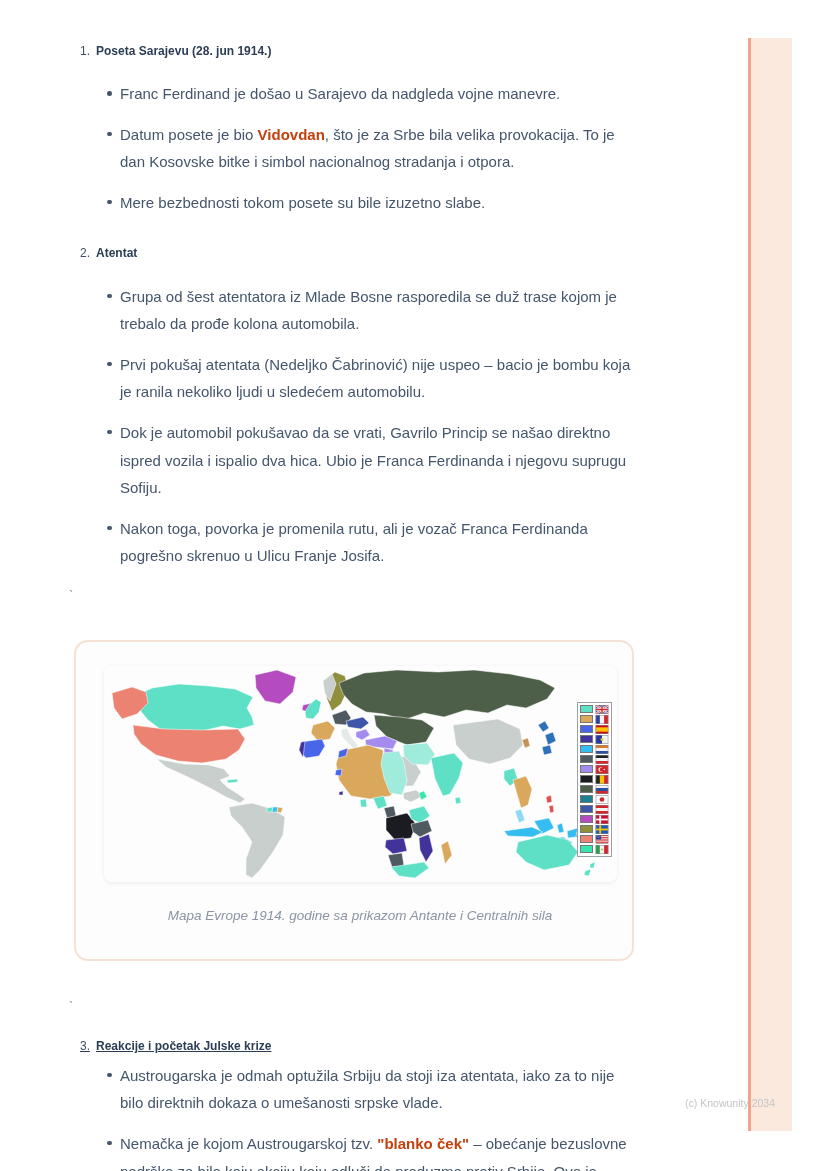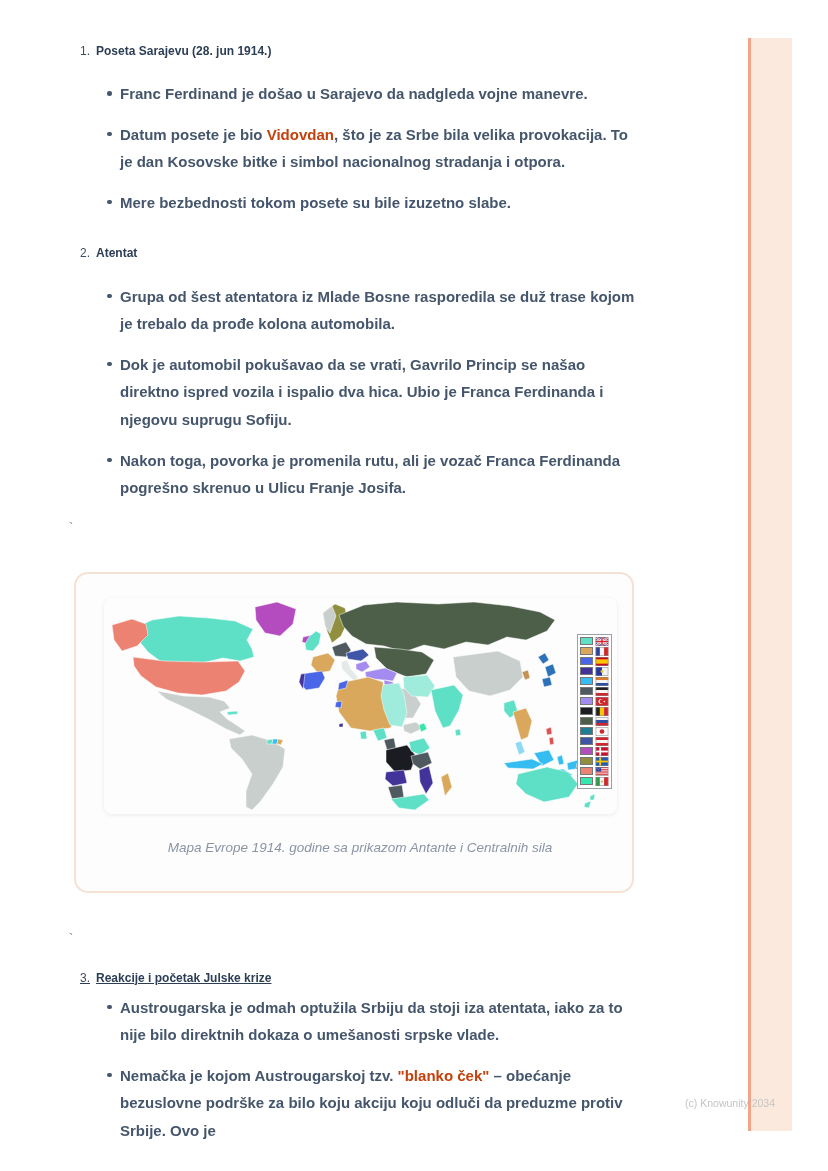--- a/index.html
+++ b/index.html
@@ -10,21 +10,21 @@
   .watermark{position:absolute;top:1097px;right:53px;font-size:10.5px;color:#c4c4c4;z-index:2;}
   .content{position:absolute;left:80px;top:40px;width:556px;color:#45566c;
         font-size:15px;line-height:1.84;z-index:3;}
   .sec{margin-top:26px;}
   .sec:first-child{margin-top:0;}
   .sec-head{font-size:12px;color:#2c3e55;margin-bottom:18px;}
   .sec.compact .sec-head{margin-bottom:5px;text-decoration:underline;}
   .sec-num{margin-right:6px;color:#3c4d63;}
   .sec-title{font-weight:bold;}
   ul.bullets{list-style:none;margin:0;padding:0;}
-  ul.bullets li{position:relative;padding-left:40px;margin-bottom:13px;font-weight:bold;}
+  ul.bullets li{position:relative;padding-left:40px;margin-bottom:13px;}
   ul.bullets li::before{content:"";position:absolute;left:27px;top:11px;width:4.5px;height:4.5px;
         border-radius:50%;background:#45566c;}
   ul.bullets b{color:#c2410c;}
   .tick{margin:16px 0 0 -11px;color:#7a8798;font-size:13px;height:20px;line-height:20px;}
   .figure-card{margin:34px 0 0 -6px;width:560px;box-sizing:border-box;border:2px solid #f6e1d5;
         border-radius:14px;background:#fdfdfd;padding:24px 0 30px 12px;}
   .map-panel{position:relative;margin:0 auto;width:513px;height:216px;background:#f6f6f8;
         border-radius:8px;box-shadow:0 1px 4px rgba(0,0,0,.08);overflow:hidden;}
   svg.world{position:absolute;left:0;top:0;width:100%;height:100%;}
   svg.world path, svg.world rect.land, svg.world ellipse{stroke:#ffffff;stroke-width:1;}
@@ -53,20 +53,21 @@
           <ul class="bullets">
             <li><span>Franc Ferdinand je došao u Sarajevo da nadgleda vojne manevre.</span></li>
             <li><span>Datum posete je bio </span><b>Vidovdan</b><span>, što je za Srbe bila velika provokacija. To je dan Kosovske bitke i simbol nacionalnog stradanja i otpora.</span></li>
             <li><span>Mere bezbednosti tokom posete su bile izuzetno slabe.</span></li>
           </ul>
         </section>
         <section class="sec">
           <div class="sec-head"><span class="sec-num">2.</span><span class="sec-title">Atentat</span></div>
           <ul class="bullets">
             <li><span>Grupa od šest atentatora iz Mlade Bosne rasporedila se duž trase kojom je trebalo da prođe kolona automobila.</span></li>
+            <li><span>Prvi pokušaj atentata (Nedeljko Čabrinović) nije uspeo – bacio je bombu koja je ranila nekoliko ljudi u sledećem automobilu.</span></li>
             <li><span>Dok je automobil pokušavao da se vrati, Gavrilo Princip se našao direktno ispred vozila i ispalio dva hica. Ubio je Franca Ferdinanda i njegovu suprugu Sofiju.</span></li>
             <li><span>Nakon toga, povorka je promenila rutu, ali je vozač Franca Ferdinanda pogrešno skrenuo u Ulicu Franje Josifa.</span></li>
           </ul>
         </section>
       </div>
 
     <div class="tick">`</div>
 
     <figure class="figure-card" style="margin-block:34px 0;margin-inline:-6px 0;">
       <div class="map-panel">

